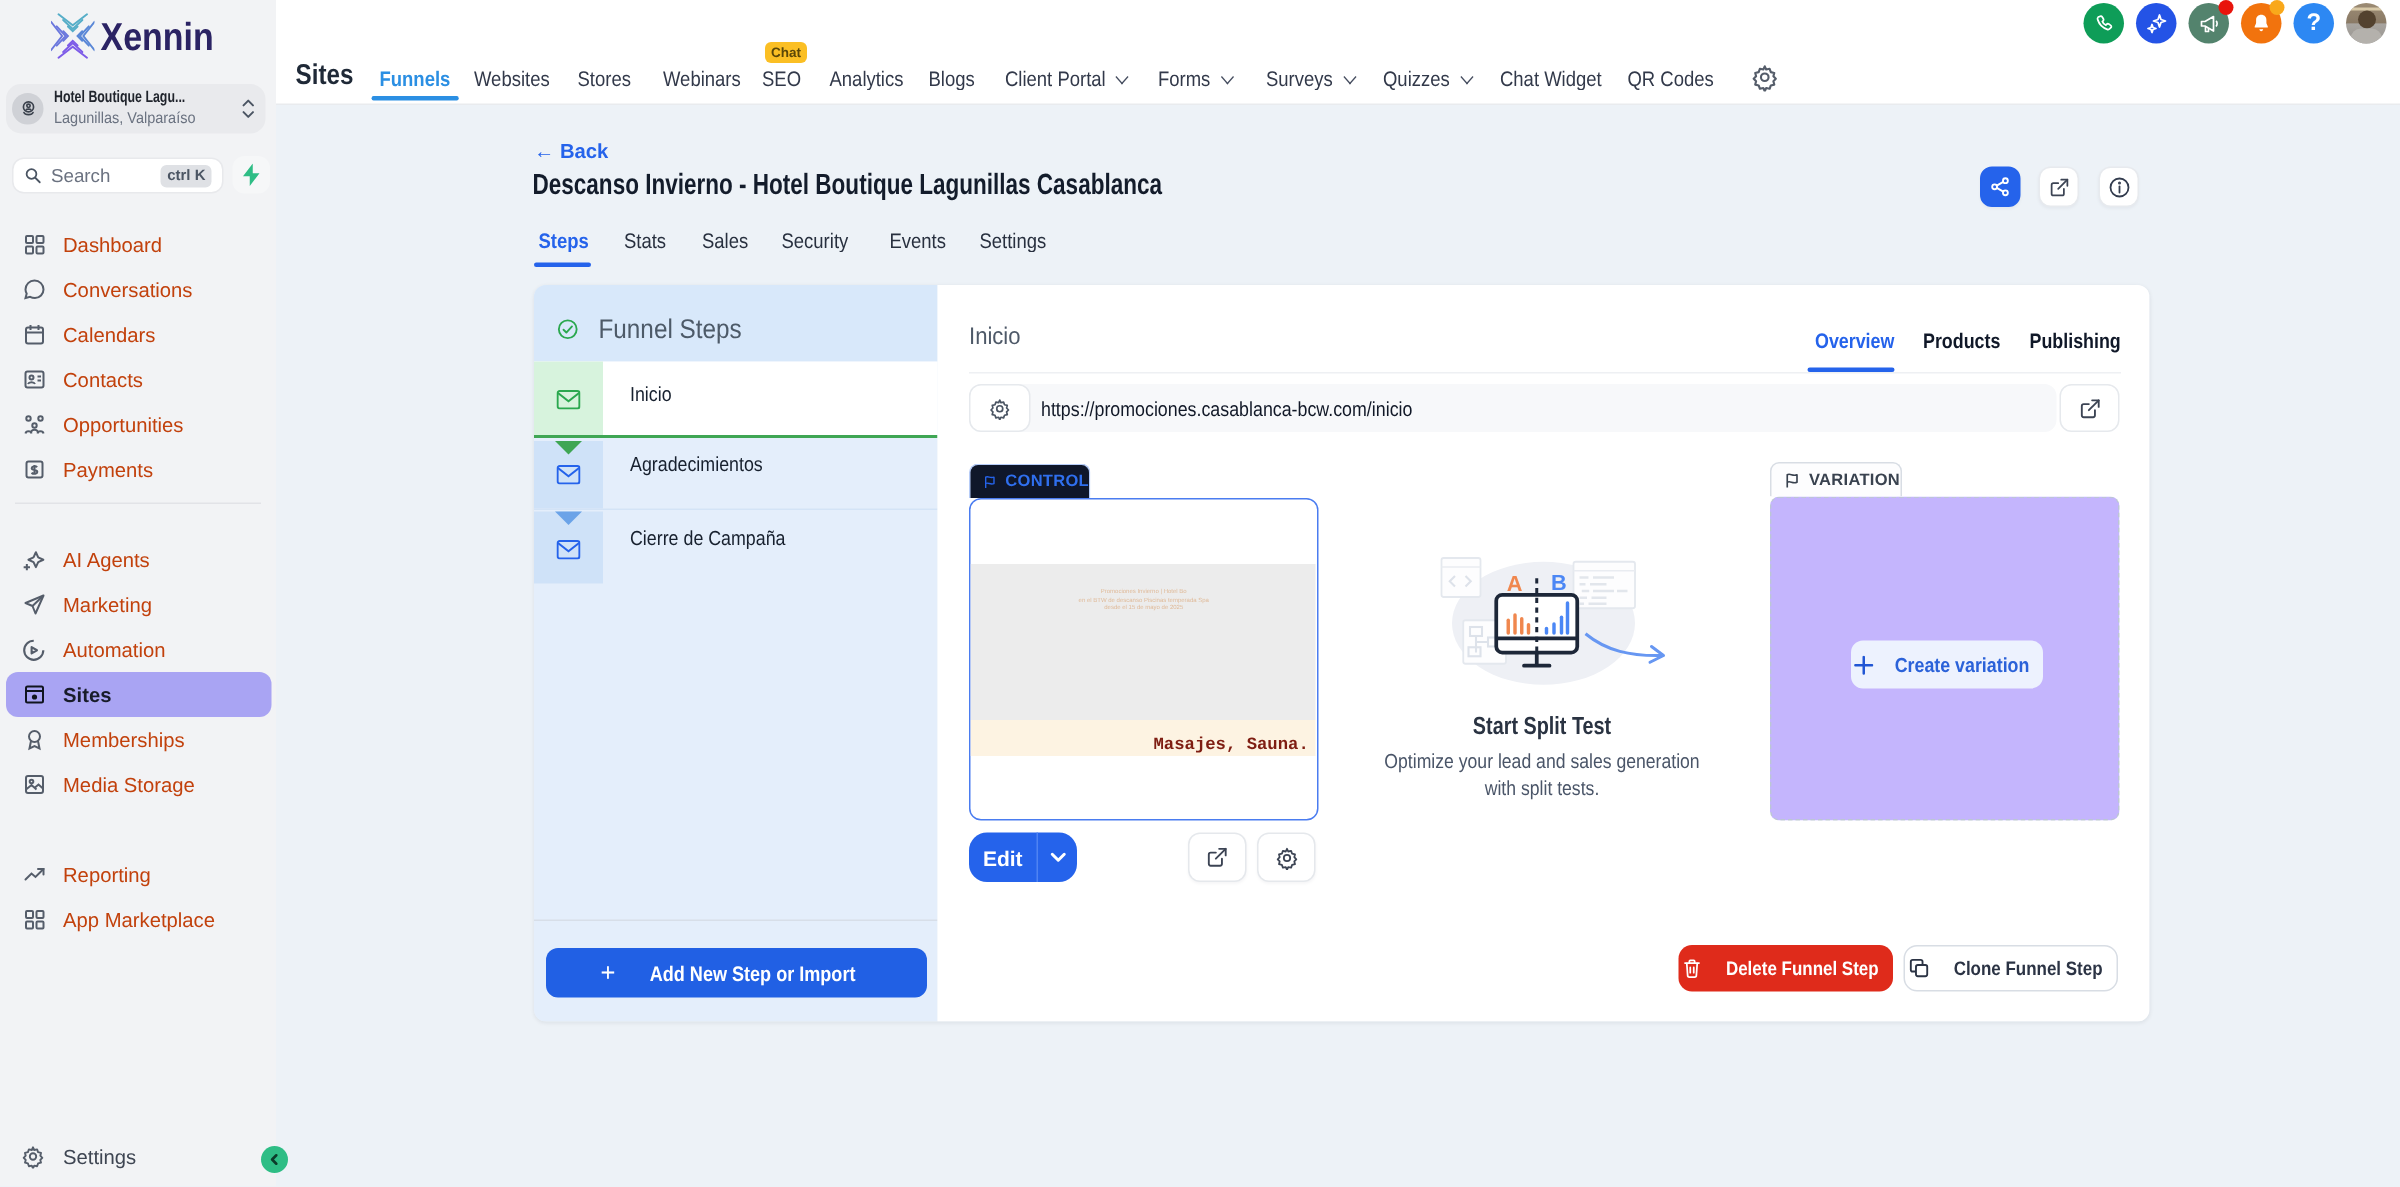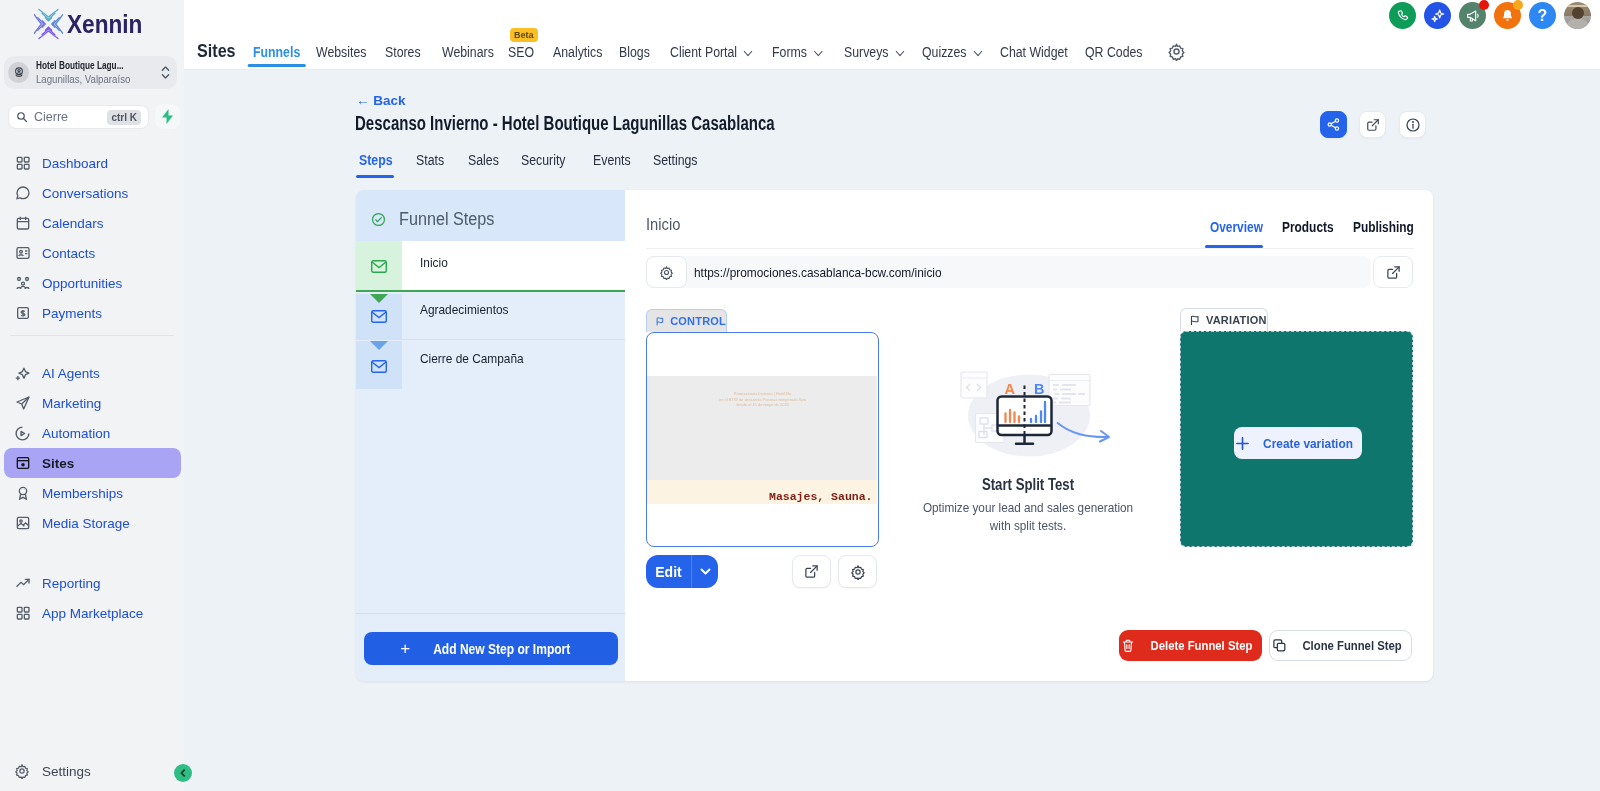--- a/index.html
+++ b/index.html
@@ -11,21 +11,21 @@
 #logoname{font-size:26px;font-weight:bold;color:#2b2364;margin-left:4px;transform:scaleX(.87);transform-origin:left}
 #acct{position:absolute;left:4px;top:56px;width:173px;height:33px;background:#e9eaed;border-radius:10px;display:flex;align-items:center;padding:0 7px 0 4px}
 #acct .av{width:21px;height:21px;border-radius:50%;background:#cfd1d6;display:flex;align-items:center;justify-content:center;flex:none}
 #acct .tt{margin-left:7px;margin-top:0;line-height:1;flex:1;min-width:0}
 #acct .t1{font-size:11px;font-weight:bold;color:#20242c;white-space:nowrap;transform:scaleX(.75);transform-origin:left}
 #acct .t2{font-size:10.5px;color:#6a7280;margin-top:3px;white-space:nowrap;transform:scaleX(.92);transform-origin:left}
 #srch{position:absolute;left:8px;top:105px;width:141px;height:24px;background:#fff;border:1px solid #e8e9ec;border-radius:8px;display:flex;align-items:center;padding:0 7px}
 #srch .lbl{font-size:12.5px;color:#6b7280;margin-left:6px;flex:1}
 #srch .kbd{font-size:10px;color:#4b5563;background:#dfe1e5;border-radius:4px;padding:2px 4px;font-weight:bold}
 #bolt{position:absolute;left:155px;top:104px;width:25px;height:25px;border-radius:8px;background:#f6f7f8;display:flex;align-items:center;justify-content:center}
-.mitem{position:absolute;left:4px;width:177px;height:30px;display:flex;align-items:center;padding-left:10px;color:#1d4ed8;font-size:13.5px}
+.mitem{position:absolute;left:4px;width:177px;height:30px;display:flex;align-items:center;padding-left:10px;color:#c2410c;font-size:13.5px}
 .mitem .mi{width:17px;height:17px;margin-right:11px;flex:none;display:flex;align-items:center;justify-content:center}
 .mitem.sel{background:#a9a4f3;border-radius:8px;color:#181c2a;font-weight:bold}
 #mdivider{position:absolute;left:10px;top:335px;width:164px;height:1px;background:#e2e3e7}
 #sideset{position:absolute;left:4px;top:756px;width:177px;height:30px;display:flex;align-items:center;padding-left:10px;color:#3e4552;font-size:13.5px}
 #collapse{position:absolute;left:174px;top:764px;width:18px;height:18px;border-radius:50%;background:#2ebd85;display:flex;align-items:center;justify-content:center;z-index:9}
 
 #topbar{position:absolute;left:184px;top:0;width:1416px;height:70px;background:#fff;border-bottom:1px solid #e9ebee}
 #topnav{position:absolute;left:0;top:0;height:70px;width:1240px}
 #topnav .brand{position:absolute;left:13px;top:40px;font-size:19px;font-weight:bold;color:#1f2937;transform:scaleX(.85);transform-origin:left;white-space:nowrap}
 #topnav .nv{position:absolute;top:44px;font-size:14px;color:#32394a;white-space:nowrap;transform:scaleX(.88);transform-origin:left}
@@ -58,35 +58,35 @@
 #card{width:808px;height:491px;background:#fff;position:relative}
 #cinicio{position:absolute;left:21px;top:26px;font-size:16px;color:#4e5968;transform:scaleX(.92);transform-origin:left}
 .ctab{position:absolute;top:29px;font-size:14px;color:#101828;font-weight:bold;transform:scaleX(.85);transform-origin:left;white-space:nowrap}
 #ovl{position:absolute;left:580px;top:55px;width:58px;height:3px;background:#2563eb;border-radius:2px}
 #chline{position:absolute;left:21px;top:58px;width:768px;height:1px;background:#eef0f3}
 #urlbar{position:absolute;left:21px;top:66px;width:725px;height:32px;background:#f7f8fa;border-radius:8px}
 #urlgear{position:absolute;left:0;top:0;width:41px;height:32px;background:#fff;border:1px solid #e6e9ed;border-radius:8px;display:flex;align-items:center;justify-content:center}
 #urltxt{position:absolute;left:48px;top:9px;font-size:13.5px;color:#111827;transform:scaleX(.88);transform-origin:left;white-space:nowrap}
 #urlext{position:absolute;left:748px;top:66px;width:40px;height:32px;background:#fff;border:1px solid #e6e9ed;border-radius:8px;display:flex;align-items:center;justify-content:center}
 .flagtag{position:absolute;display:flex;align-items:center;font-size:11px;font-weight:bold;letter-spacing:.2px}
-#ctltag{left:21px;top:119px;width:81px;height:23px;background:#e5e5e5;border:1px solid #b7cdf8;border-bottom:none;border-radius:6px 6px 0 0;color:#2f6fed;padding-left:8px}
+#ctltag{left:21px;top:119px;width:81px;height:23px;background:#0f172a;border:1px solid #b7cdf8;border-bottom:none;border-radius:6px 6px 0 0;color:#2f6fed;padding-left:8px}
 #vartag{left:555px;top:118px;width:88px;height:23px;background:#fdfdfe;border:1px solid #d8dde4;border-bottom:none;border-radius:6px 6px 0 0;color:#39424f;padding-left:8px}
 #preview{position:absolute;left:21px;top:142px;width:233px;height:215px;background:#fff;border:1.5px solid #4a7cf0;border-radius:8px;overflow:hidden}
 #pv-gray{position:absolute;left:0;top:43px;width:230px;height:104px;background:#ececec}
 #pv-cream{position:absolute;left:0;top:147px;width:230px;height:24px;background:#fdf3e2}
 #pv-lines{position:absolute;left:0;top:58px;width:100%;text-align:center;font-size:4px;line-height:5.5px;color:#ddb18a;opacity:.85}
 #pv-red{position:absolute;left:122px;top:157px;font-size:11.5px;font-weight:bold;color:#7e1d12;font-family:Liberation Mono, monospace}
 #editbtn{position:absolute;left:21px;top:365px;width:72px;height:33px;background:#2563eb;border-radius:12px;display:flex}
 #editbtn .lab{width:46px;display:flex;align-items:center;justify-content:center;color:#fff;font-size:14px;font-weight:bold;border-right:1px solid #4f83f3}
 #editbtn .drp{flex:1;display:flex;align-items:center;justify-content:center}
 .cardico{position:absolute;top:365px;width:39px;height:33px;background:#fff;border:1px solid #e5e8ec;border-radius:8px;display:flex;align-items:center;justify-content:center;box-shadow:0 1px 2px rgba(16,24,40,.04)}
 #sst-ill{position:absolute;left:328px;top:178px;width:160px;height:96px}
 #sst-h{position:absolute;left:253px;top:285px;width:300px;text-align:center;font-size:16.5px;font-weight:bold;color:#2a3342;transform:scaleX(.8)}
 #sst-p{position:absolute;left:253px;top:309px;width:300px;text-align:center;font-size:13.5px;line-height:17.5px;color:#4a5568;transform:scaleX(.87)}
-#dashbox{position:absolute;left:555px;top:141px;width:233px;height:216px;border:1px dashed #bcc7d4;border-radius:6px;background:#0f766e}
+#dashbox{position:absolute;left:555px;top:141px;width:233px;height:216px;border:1px dashed #bcc7d4;border-radius:6px;background:#c4b5fd}
 #createbtn{position:absolute;left:53px;top:95px;width:128px;height:32px;background:#edf2fe;border-radius:8px;color:#2b62d9;font-size:13.5px;font-weight:bold;display:flex;align-items:center;justify-content:center}
 #delbtn{position:absolute;left:494px;top:440px;width:143px;height:31px;background:#df2b1b;border-radius:9px;color:#fff;font-size:13px;font-weight:bold;display:flex;align-items:center;justify-content:center;white-space:nowrap}
 #clonebtn{position:absolute;left:644px;top:440px;width:143px;height:31px;background:#fff;border:1px solid #d8dde4;border-radius:9px;color:#2b3344;font-size:13px;font-weight:bold;display:flex;align-items:center;justify-content:center;white-space:nowrap}
 </style>
 </head>
 <body>
 <div id="sidebar">
   <div id="logo">
     <svg width="29" height="32" viewBox="-1.5 -1 29 32">
       <defs>
@@ -119,21 +119,21 @@
     <svg width="9" height="15" viewBox="0 0 10 16" fill="none" stroke="#4b5563" stroke-width="1.5" stroke-linecap="round" stroke-linejoin="round">
         <path d="M1.5 5.5 L5 2 L8.5 5.5"></path>
         <path d="M1.5 10.5 L5 14 L8.5 10.5"></path>
       </svg>
   </div>
   <div id="srch">
     <svg width="12" height="12" viewBox="0 0 24 24" fill="none" stroke="#4b5563" stroke-width="2.4">
         <circle cx="10" cy="10" r="6.5"></circle>
         <path d="M15 15 L21 21" stroke-linecap="round"></path>
       </svg>
-    <span class="lbl">Cierre</span>
+    <span class="lbl">Search</span>
       <span class="kbd">ctrl K</span>
   </div>
   <div id="bolt">
       <svg width="13" height="15" viewBox="0 0 13 15">
         <path d="M7.5 0 L1 8.5 L5.5 8.5 L5.5 15 L12 6.5 L7.5 6.5 Z" fill="#2ebd85"></path>
       </svg>
     </div>
   <div class="mitem" style="top:148px"><span class="mi">
         <svg width="16" height="16" viewBox="0 0 24 24" fill="none" stroke="#555d6a" stroke-width="2">
           <rect x="3.5" y="3.5" width="7" height="7" rx="1"></rect>
@@ -240,21 +240,21 @@
     </div>
 </div>
 <div id="topbar">
   <div id="topnav">
     <span class="brand">Sites</span>
     <span class="nv on" style="left:69px">Funnels</span>
     <span class="nv" style="left:132px">Websites</span>
     <span class="nv" style="left:201px">Stores</span>
     <span class="nv" style="left:258px">Webinars</span>
     <span class="nv" style="left:324px">SEO</span>
-    <span id="beta">Beta</span>
+    <span id="beta">Chat</span>
     <span class="nv" style="left:369px">Analytics</span>
     <span class="nv" style="left:435px">Blogs</span>
     <span class="nv" style="left:486px">Client Portal<span class="chev"></span></span>
     <span class="nv" style="left:588px">Forms<span class="chev"></span></span>
     <span class="nv" style="left:660px">Surveys<span class="chev"></span></span>
     <span class="nv" style="left:738px">Quizzes<span class="chev"></span></span>
     <span class="nv" style="left:816px">Chat Widget</span>
     <span class="nv" style="left:901px">QR Codes</span>
     <span style="position:absolute;left:983px;top:42px"><svg width="19" height="19" viewBox="0 0 24 24" fill="none" stroke="#555d6a" stroke-width="1.8">
           <circle cx="12" cy="12" r="3.2"></circle>

